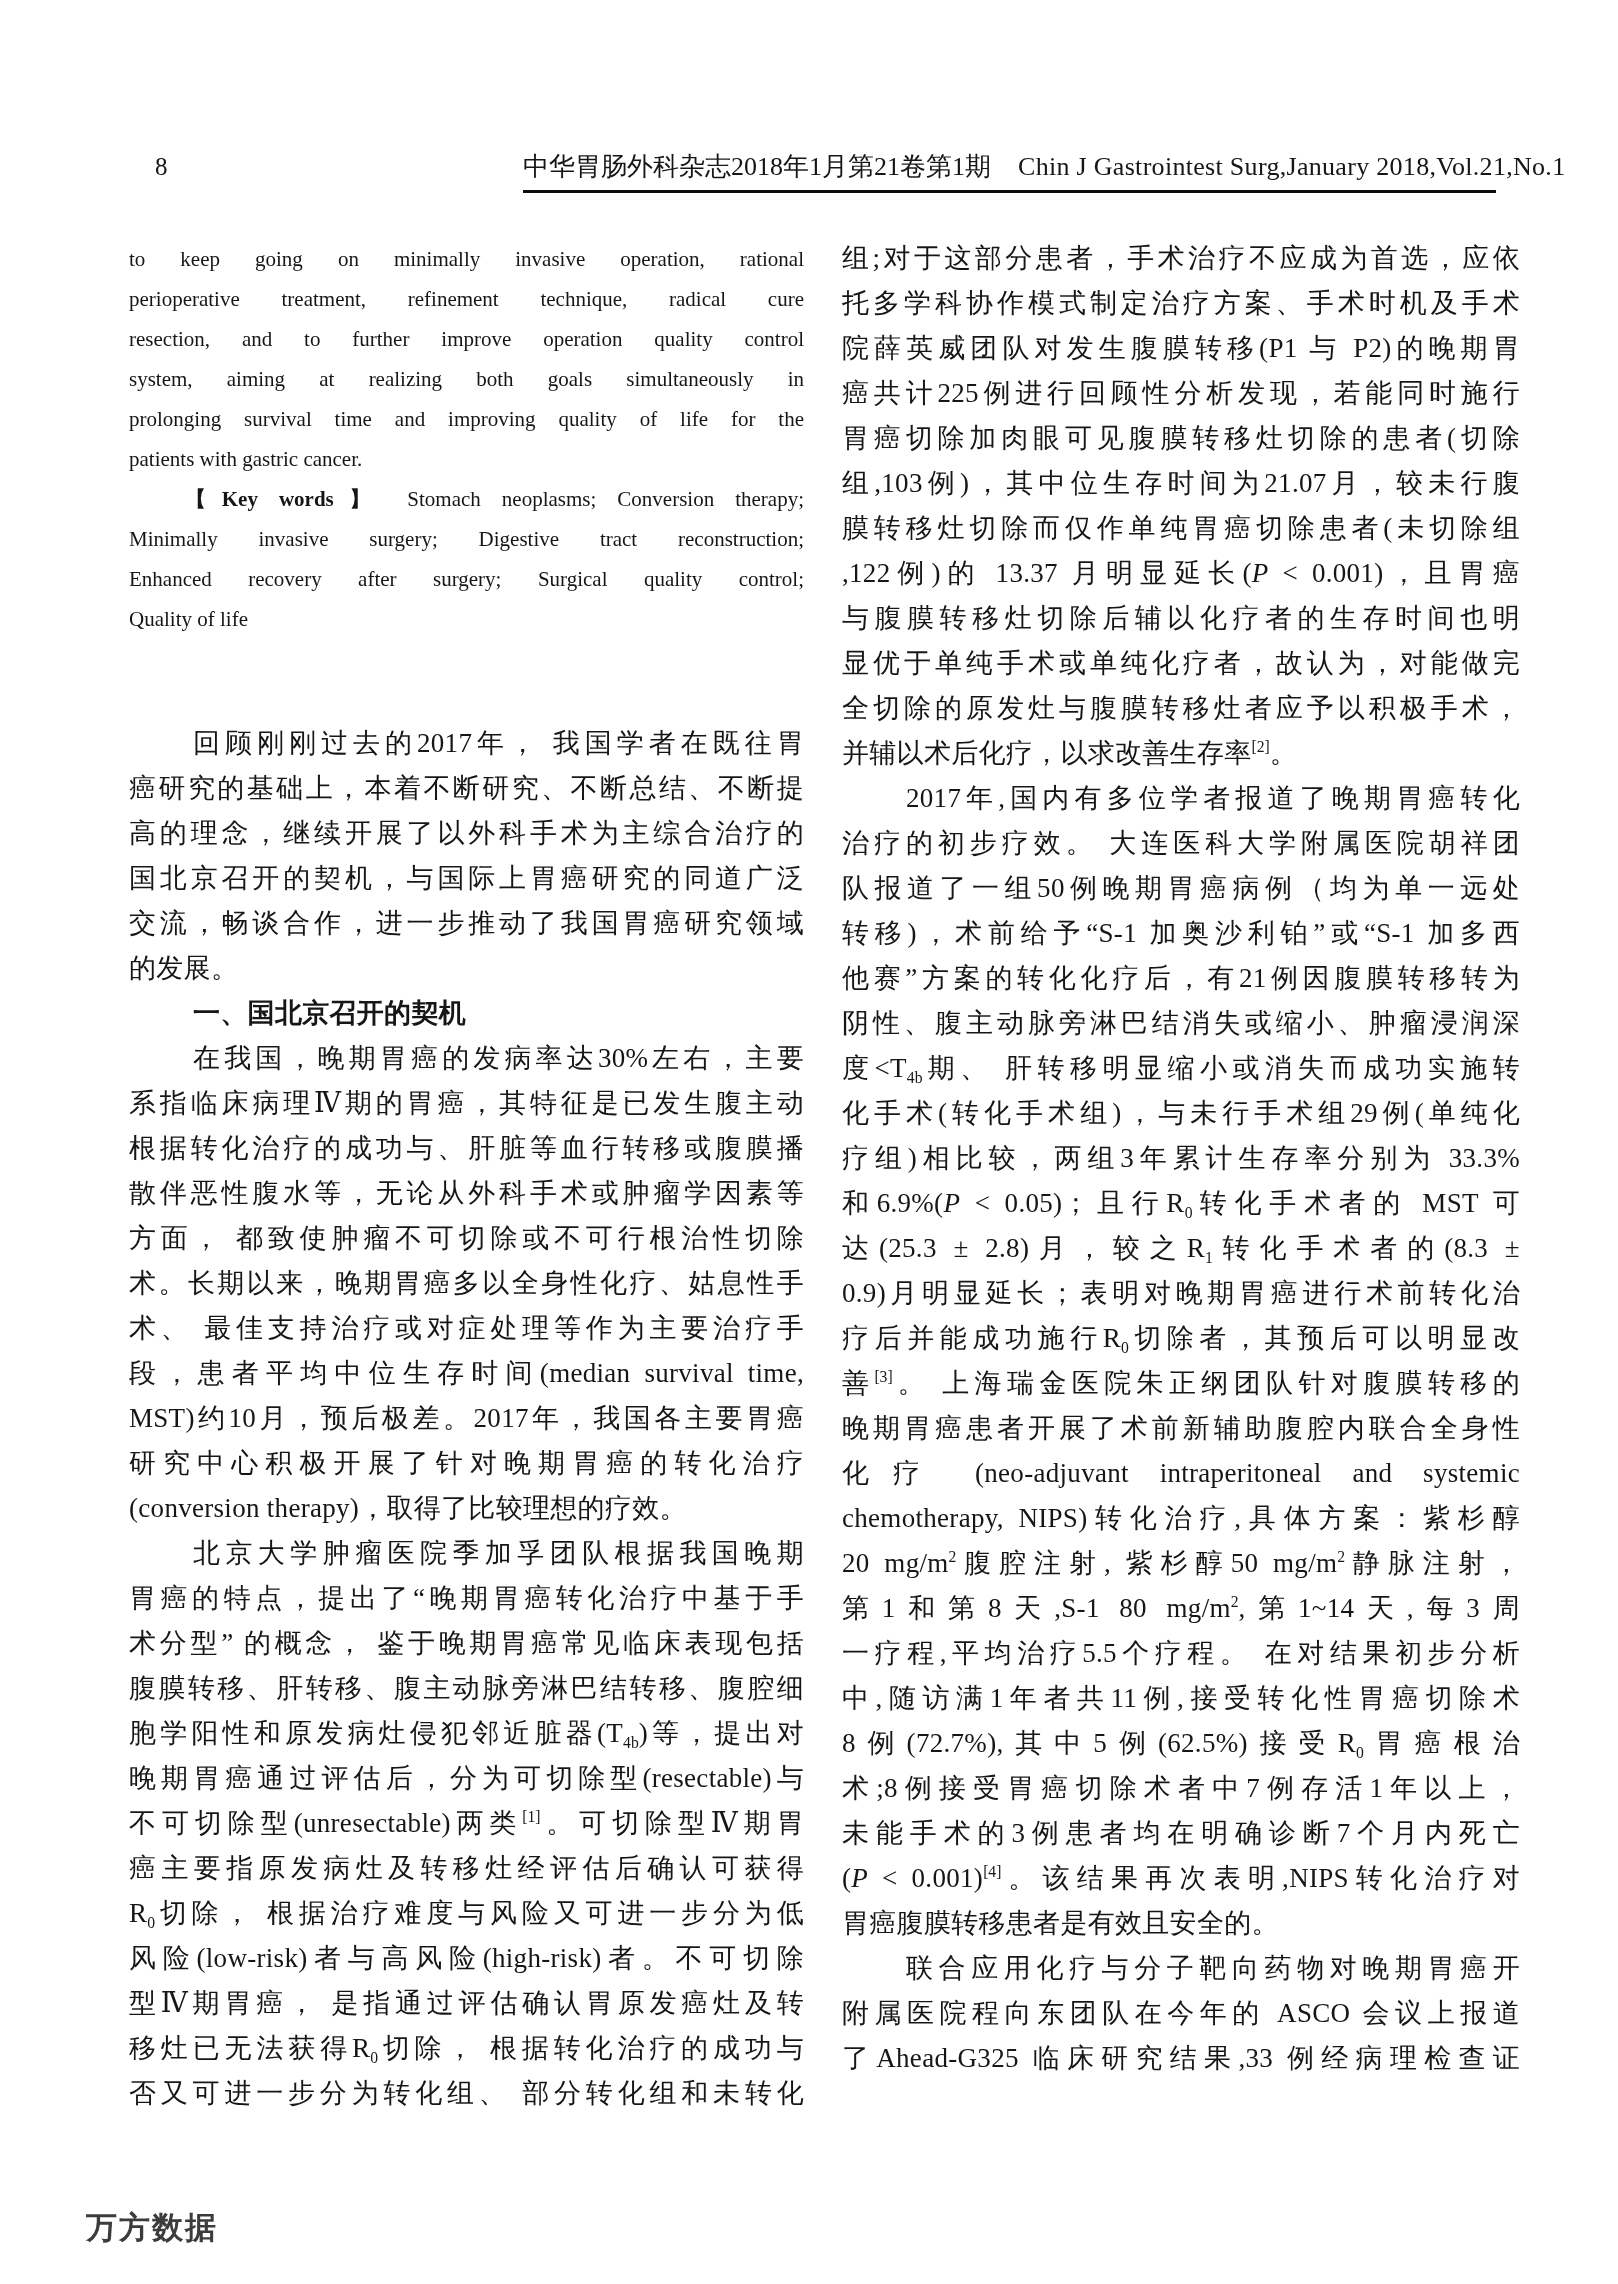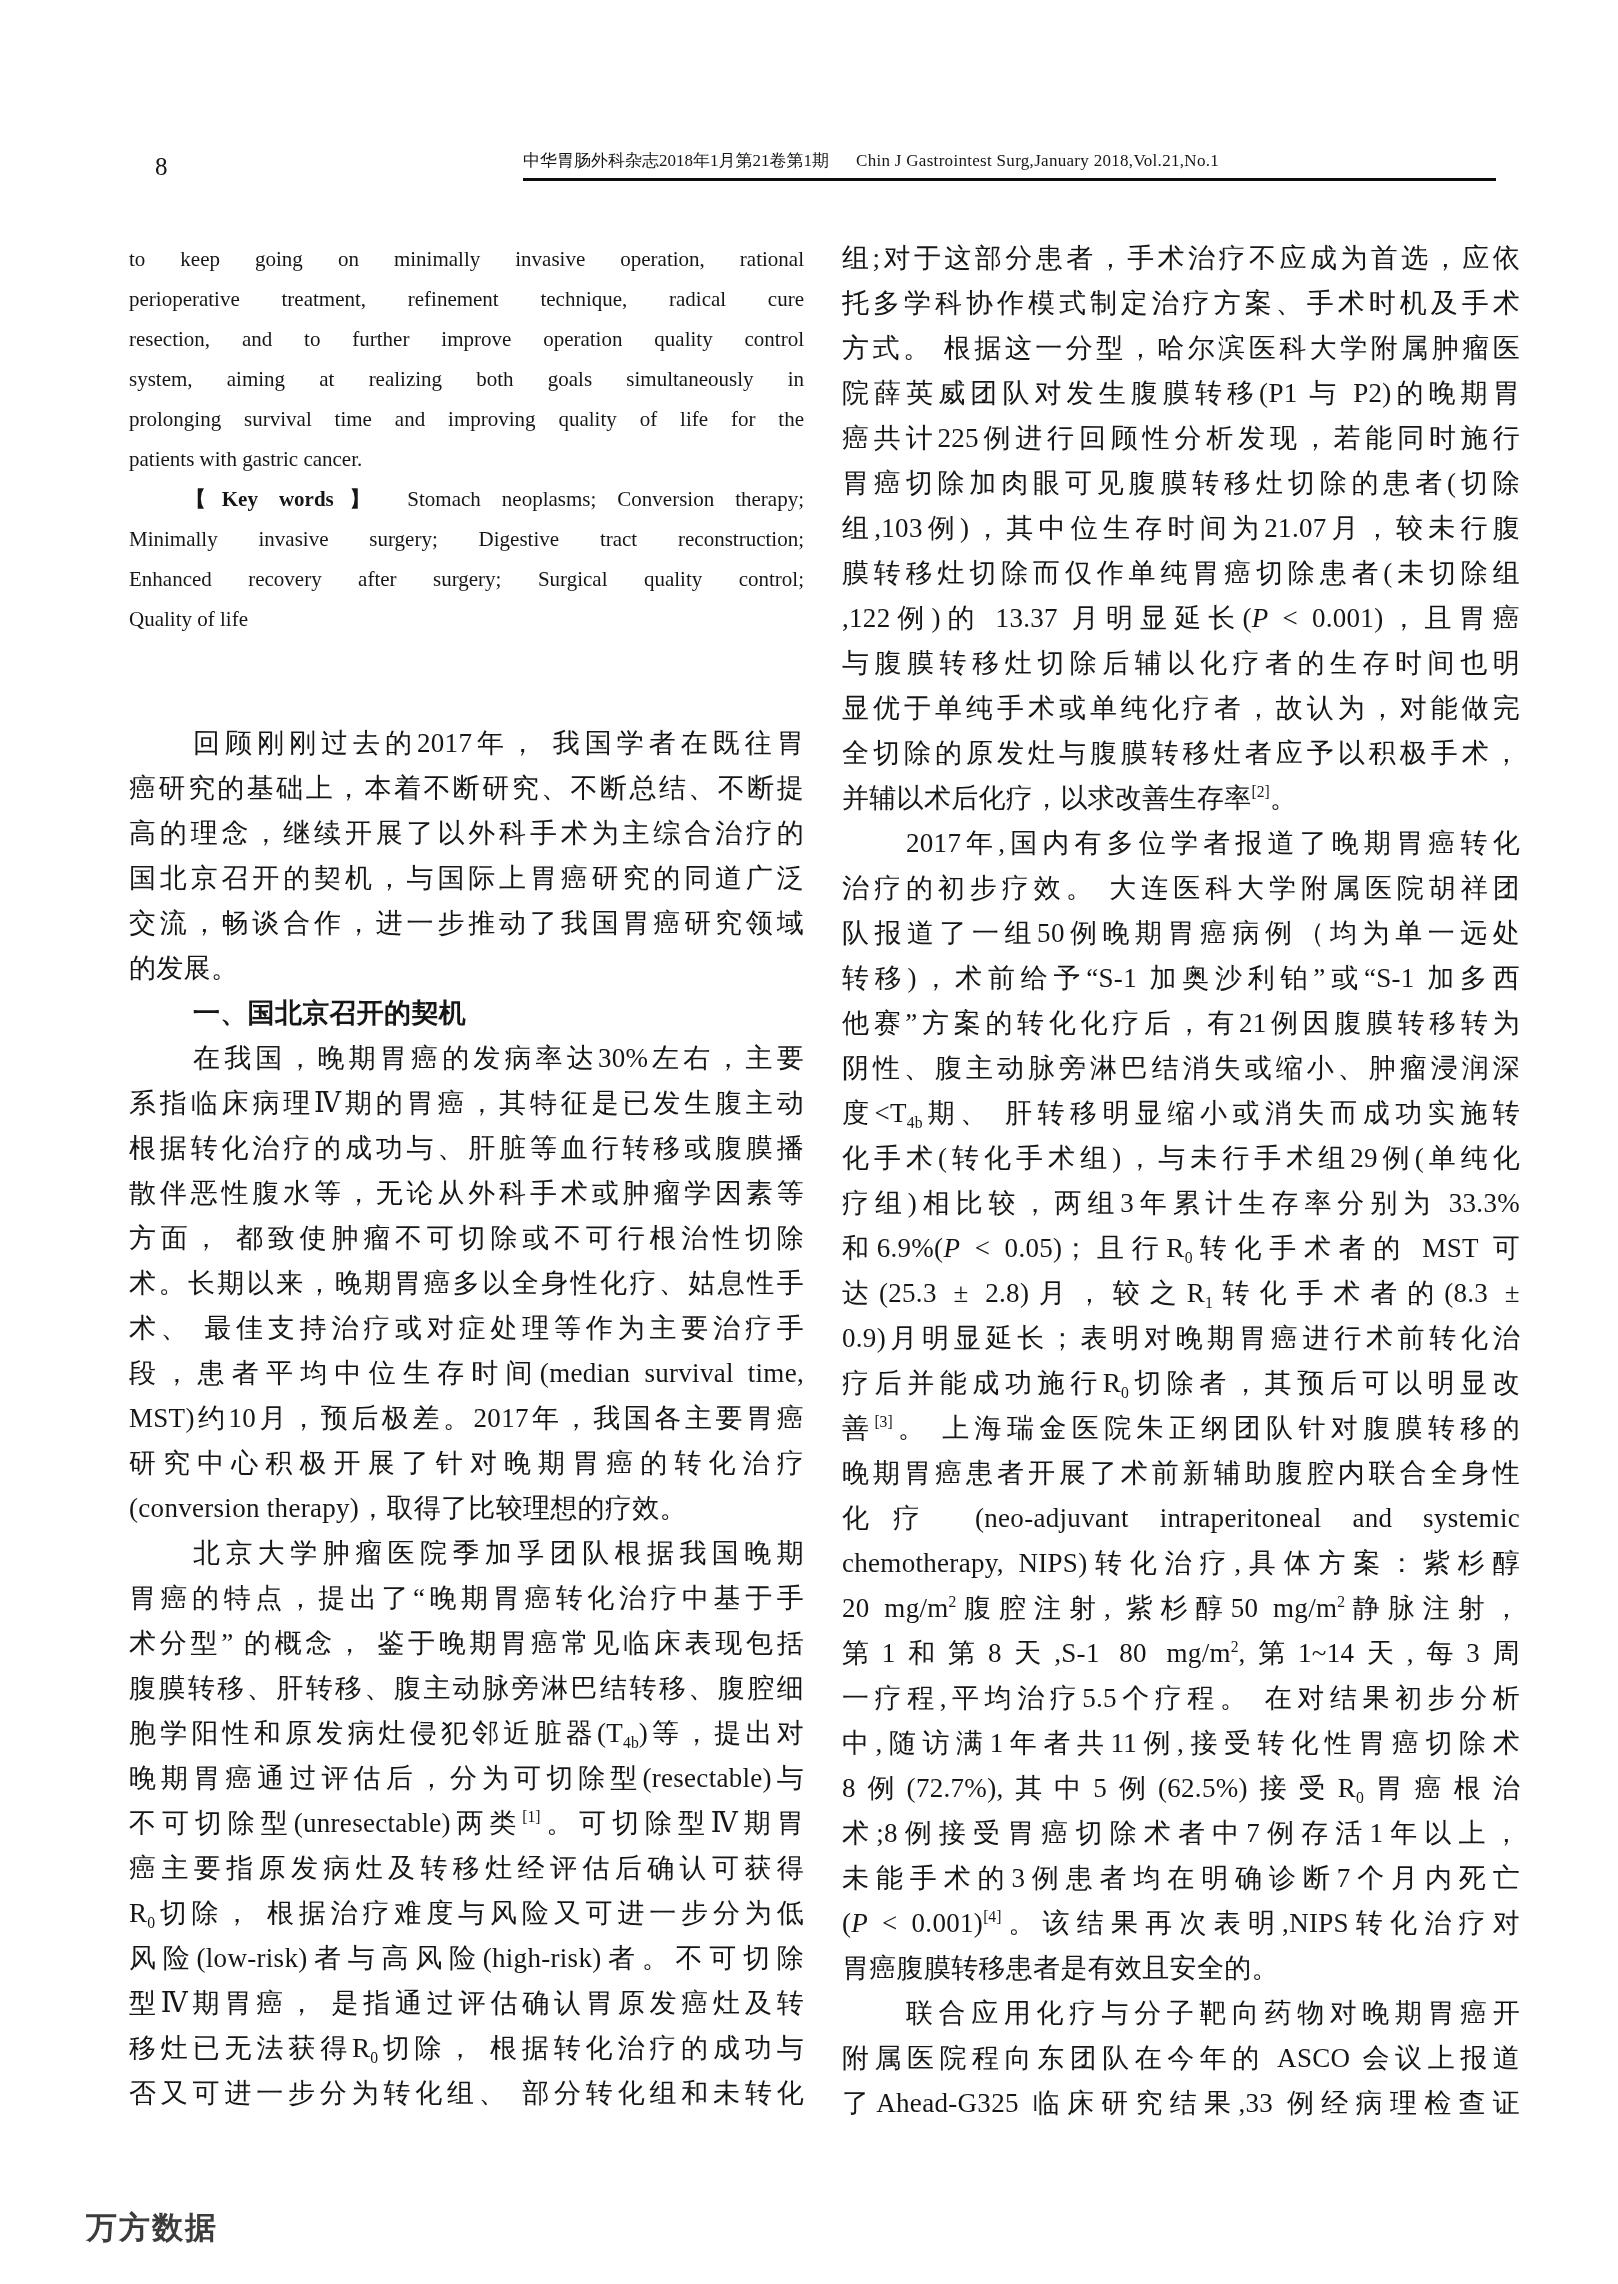--- a/index.html
+++ b/index.html
@@ -11,21 +11,21 @@
     color:#161616;
     overflow:hidden;
   }
   .pageno{
     position:absolute;left:155px;top:153px;
     font-size:25px;
   }
   .header{
     position:absolute;left:523px;top:149px;
     width:973px;
-    font-size:17px;
+    font-size:26px;
     white-space:nowrap;
     border-bottom:3.4px solid #0d0d0d;
     padding-bottom:6px;
   }
   .header .h-en{margin-left:27px;letter-spacing:0.3px;}
   .col{position:absolute;}
   .col .line{
     text-align:justify;
     text-align-last:justify;
     overflow:hidden;
@@ -102,21 +102,20 @@
       <div class="line">癌主要指原发病灶及转移灶经评估后确认可获得</div>
       <div class="line">R<sub>0</sub>切除， 根据治疗难度与风险又可进一步分为低</div>
       <div class="line">风险(low-risk)者与高风险(high-risk)者。不可切除</div>
       <div class="line">型Ⅳ期胃癌， 是指通过评估确认胃原发癌灶及转</div>
       <div class="line">移灶已无法获得R<sub>0</sub>切除， 根据转化治疗的成功与</div>
       <div class="line">否又可进一步分为转化组、 部分转化组和未转化</div>
     </div>
   <div class="col col-right">
       <div class="line">组;对于这部分患者，手术治疗不应成为首选，应依</div>
       <div class="line">托多学科协作模式制定治疗方案、手术时机及手术</div>
-      <div class="line">方式。 根据这一分型，哈尔滨医科大学附属肿瘤医</div>
       <div class="line">院薛英威团队对发生腹膜转移(P1 与 P2)的晚期胃</div>
       <div class="line">癌共计225例进行回顾性分析发现，若能同时施行</div>
       <div class="line">胃癌切除加肉眼可见腹膜转移灶切除的患者(切除</div>
       <div class="line">组,103例)，其中位生存时间为21.07月，较未行腹</div>
       <div class="line">膜转移灶切除而仅作单纯胃癌切除患者(未切除组</div>
       <div class="line">,122例)的 13.37 月明显延长(<i>P</i> &lt; 0.001)，且胃癌</div>
       <div class="line">与腹膜转移灶切除后辅以化疗者的生存时间也明</div>
       <div class="line">显优于单纯手术或单纯化疗者，故认为，对能做完</div>
       <div class="line">全切除的原发灶与腹膜转移灶者应予以积极手术，</div>
       <div class="line end">并辅以术后化疗，以求改善生存率<sup>[2]</sup>。</div>

